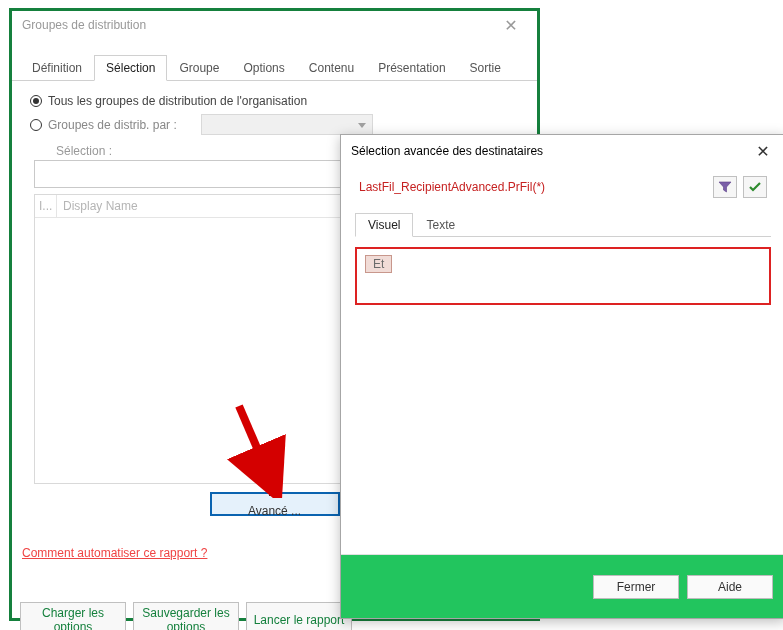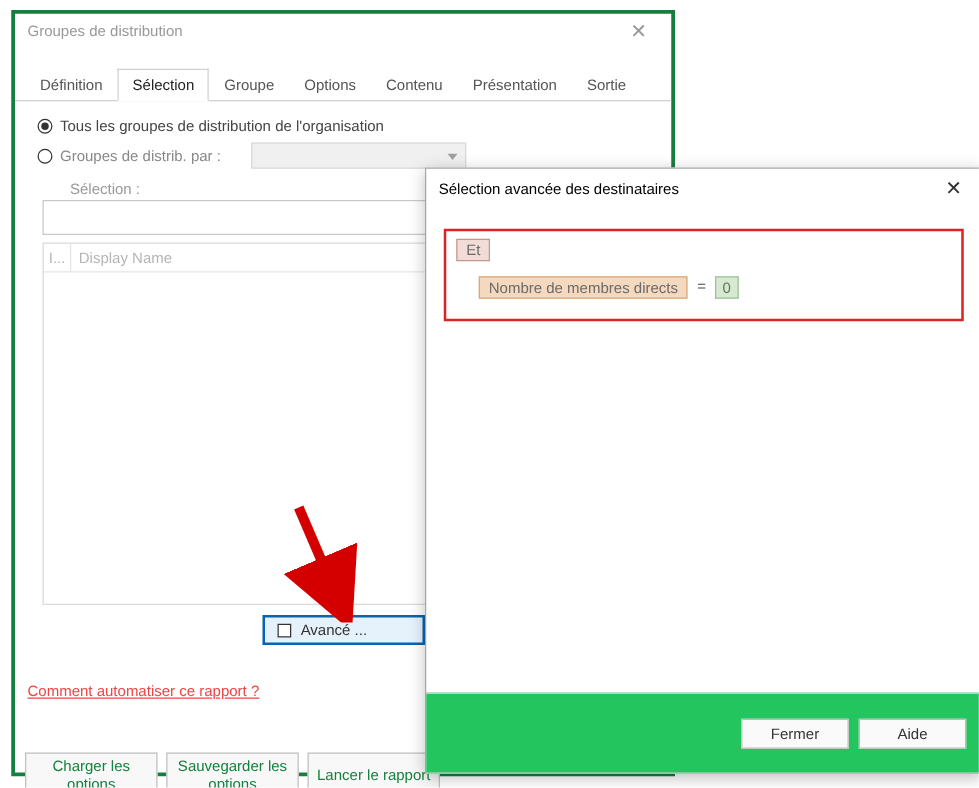--- a/index.html
+++ b/index.html
@@ -17,21 +17,21 @@
   .radio-row.disabled { color:#888; }
   .radio-row .combo { margin-left:18px; width:172px; height:21px; background:#f0f0f0; border:1px solid #d9d9d9; position:relative; }
   .radio-row .combo::after { content:""; position:absolute; right:6px; top:8px; border-left:4px solid transparent; border-right:4px solid transparent; border-top:5px solid #a0a0a0; }
   .sel-label { color:#999; padding:6px 0 2px 26px; }
   .sel-input { margin-left:4px; width:486px; height:28px; border:1px solid #c9c9c9; background:#fff; }
   .list-area { margin:6px 0 0 4px; width:486px; height:290px; border:1px solid #d9d9d9; background:#fff; }
   .list-head { height:23px; border-bottom:1px solid #e5e5e5; display:flex; align-items:center; color:#b5b5b5; }
   .list-head .c1 { width:22px; padding-left:4px; border-right:1px solid #e5e5e5; height:100%; display:flex; align-items:center; }
   .list-head .c2 { flex:1; padding-left:6px; }
   .adv-row { display:flex; justify-content:center; margin-top:8px; }
-  .adv-btn { width:130px; height:24px; border:2px solid #0a63b0; background:#e5f1fb; display:flex; align-items:center; gap:8px; padding:0 10px; color:#333; }
+  .adv-btn { width:130px; height:24px; border:2px solid #0a63b0; background:#e5f1fb; display:flex; align-items:center; gap:8px; padding:0 10px; color:#333;flex-direction:column; }
   .adv-btn .chk { width:11px; height:11px; border:1px solid #333; background:#fff; }
   .link { color:#ef4444; text-decoration:underline; cursor:pointer; margin:30px 0 6px 10px; display:inline-block; }
   .btn-row { display:flex; gap:7px; padding:0 8px 8px 8px; }
   .mbtn { border:1px solid #c0c0c0; background:#f8f8f8; color:#15803d; height:38px; display:flex; align-items:center; justify-content:center; text-align:center; line-height:1.15; cursor:default; width:106px;margin-top:36px; }
 
   .arrow { position:absolute; left:227px; top:398px; pointer-events:none; }
 
   .dialog { position:absolute; left:340px; top:134px; width:446px; height:485px; border:1px solid #a6a6a6; background:#fff; box-shadow:0 3px 12px rgba(0,0,0,0.25); display:flex; flex-direction:column; }
   .dialog .titlebar { color:#000; font-size:12px; height:32px; padding:0 0 0 10px; }
   .dialog .titlebar .close { color:#333; width:44px; height:32px; }
@@ -120,29 +120,43 @@
   <line x1="12" y1="8" x2="42" y2="78" stroke="#d40000" stroke-width="8" marker-end="url(#ah)"></line>
 </svg>
 
 <div class="dialog">
   <div class="titlebar">
     <span>Sélection avancée des destinataires</span>
     <div class="close">✕</div>
   </div>
 
   <div class="dlg-body">
+    <div class="file-row">
+      <span class="file-name">LastFil_RecipientAdvanced.PrFil(*)</span>
+      <span class="iconbtns">
+        <span class="ico-btn ico-funnel">
+          <svg width="14" height="14" viewBox="0 0 14 14">
+              <path d="M1 2h12l-4.5 5v5l-3-2V7z" fill="#7a5ea8" stroke="#5a3e88" stroke-width="0.6"></path>
+            </svg>
+        </span>
+        <span class="ico-btn ico-check">
+          <svg width="14" height="14" viewBox="0 0 14 14">
+              <path d="M2 7l3 3 7-7" fill="none" stroke="#2e8b2e" stroke-width="2.2"></path>
+            </svg>
+        </span>
+      </span>
+    </div>
 
+    <div class="dlg-tabs">
+      <div class="dlg-tab active">Visuel</div>
+      <div class="dlg-tab">Texte</div>
+    </div>
 
     <div class="expr-area">
       <span class="pill pill-et">Et</span>
-      <div class="expr-line2">
-        <span class="pill pill-field">Nombre de membres directs</span>
-        <span class="pill-eq">=</span>
-        <span class="pill pill-val">0</span>
-      </div>
     </div>
   </div>
 
   <div class="dlg-footer">
     <div class="dbtn">Fermer</div>
     <div class="dbtn">Aide</div>
   </div>
 </div>
 
 </body></html>

